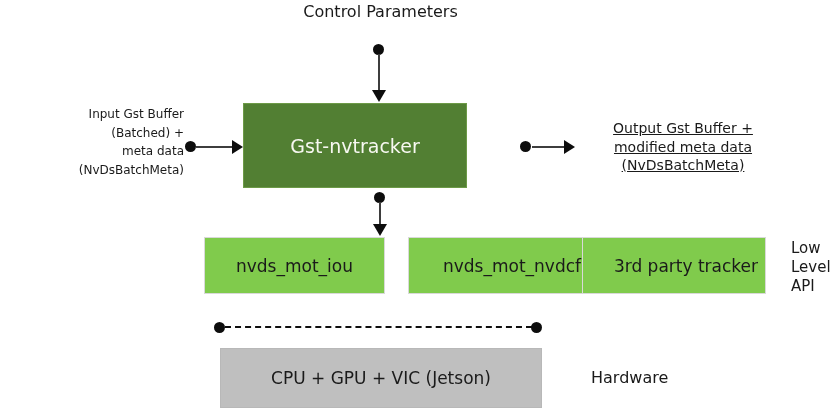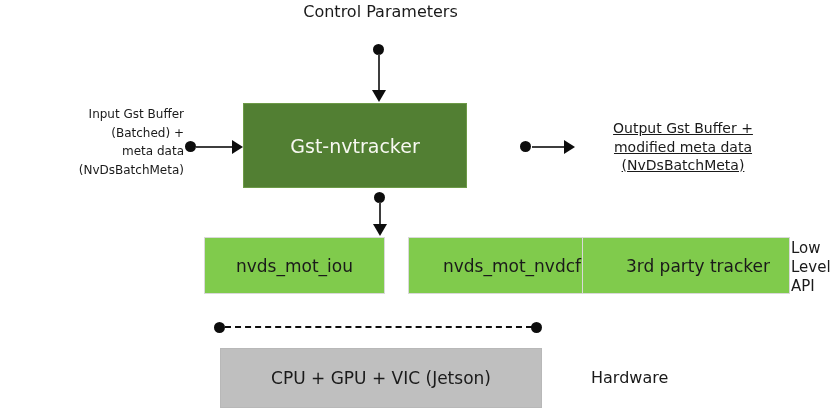--- a/index.html
+++ b/index.html
@@ -38,21 +38,21 @@
     position: absolute; top: 237px; height: 57px;
     background: var(--light-green, #80CB4C);
     border: 1px solid var(--box-border-light, #D9D9D9);
     box-sizing: border-box;
     display: flex; align-items: center; justify-content: center;
     font-size: 17px; color: var(--text-black, #1a1a1a);
   }
   .tb-klt   { left: 4px;   width: 181px; }
   .tb-iou   { left: 192px; width: 181px; margin-left: 12px; }
   .tb-nvdcf { left: 408px; width: 208px; justify-content: center; }
-  .tb-3rd   { left: 582px; width: 208px; padding-left: 24px; }
+  .tb-3rd   { left: 582px; width: 184px; padding-left: 24px; }
 
   
   .hw-box {
     position: absolute; left: 220px; top: 348px; width: 322px; height: 60px;
     background: var(--hardware-gray, #BFBFBF);
     border: 1px solid #b8b8b8;
     box-sizing: border-box;
     display: flex; align-items: center; justify-content: center;
     font-size: 17px; color: var(--text-black, #1a1a1a);
   }

